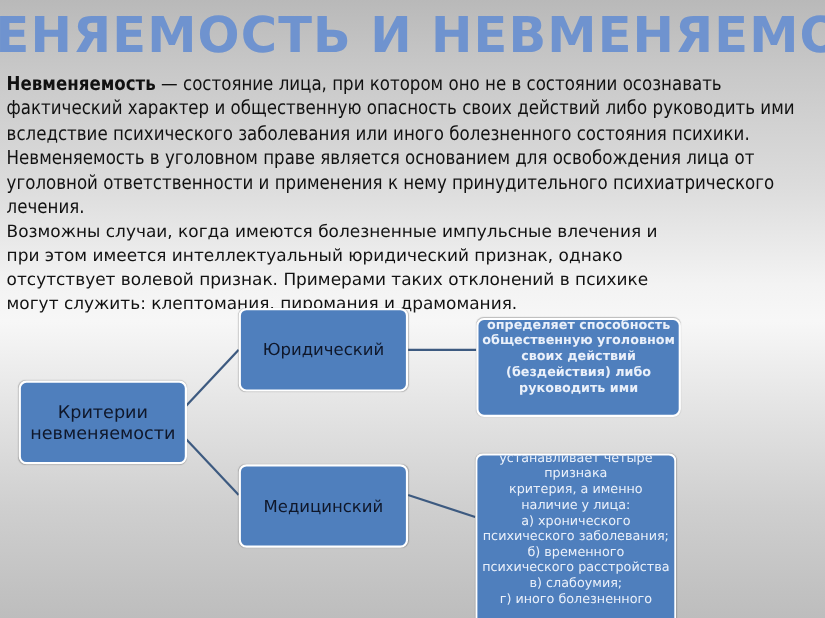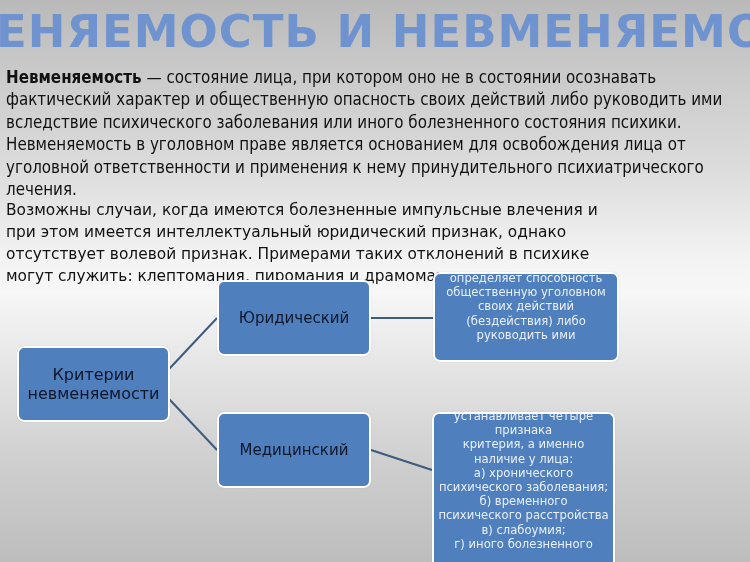--- a/index.html
+++ b/index.html
@@ -28,26 +28,26 @@
     .connector { position: absolute; left: 0; top: 0; width: 750px; height: 562px; pointer-events: none; }
     .box {
       position: absolute; background: #4f7fbd; border: 2px solid #ffffff;
       border-radius: 7px; color: #0f172a; text-align: center;
       display: flex; align-items: center; justify-content: center;
       font-family: "DejaVu Sans", sans-serif; box-sizing: border-box;
       box-shadow: 0 0 1px rgba(0,0,0,0.25);
     }
     .box-root { left: 1px; top: 346px; width: 153px; height: 76px; font-size: 16px; line-height: 19px; padding: 0 4px; margin-left: 16px; }
     .box-legal { left: 217px; top: 280px; width: 154px; height: 76px; font-size: 15px; }
-    .box-medical { left: 217px; top: 412px; width: 154px; height: 76px; font-size: 15px; }
+    .box-medical { left: 217px; top: 422px; width: 154px; height: 76px; font-size: 15px; }
     .box-detail {
       overflow: hidden; align-items: flex-start; font-size: 11.6px; line-height: 14.2px;
       color: #eaf0fa; padding: 0 3px;
     }
-    .box-detail-legal { left: 433px; top: 272px; width: 186px; height: 90px; }
+    .box-detail-legal { left: 433px; top: 289px; width: 186px; height: 90px; font-weight: bold; }
     .box-detail-legal .inner { margin-top: -3px; }
     .box-detail-medical { left: 432px; top: 412px; width: 183px; height: 152px; border-bottom: none; border-radius: 7px 7px 0 0; }
     .box-detail-medical .inner { margin-top: -5px; }
     .line { display: block; }
   </style>
 </head>
 <body>
 
 <div class="slide-title">ЕНЯЕМОСТЬ И НЕВМЕНЯЕМО</div>
 

